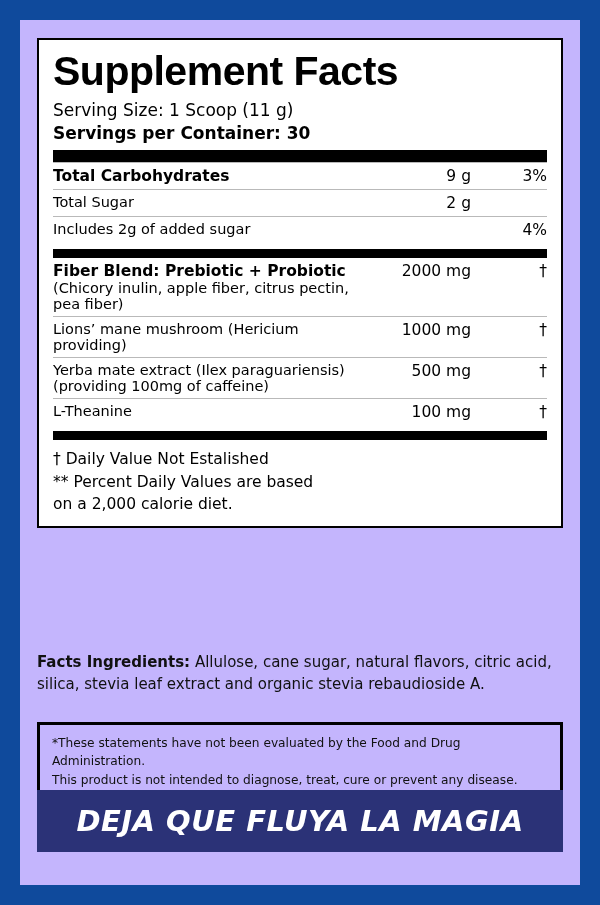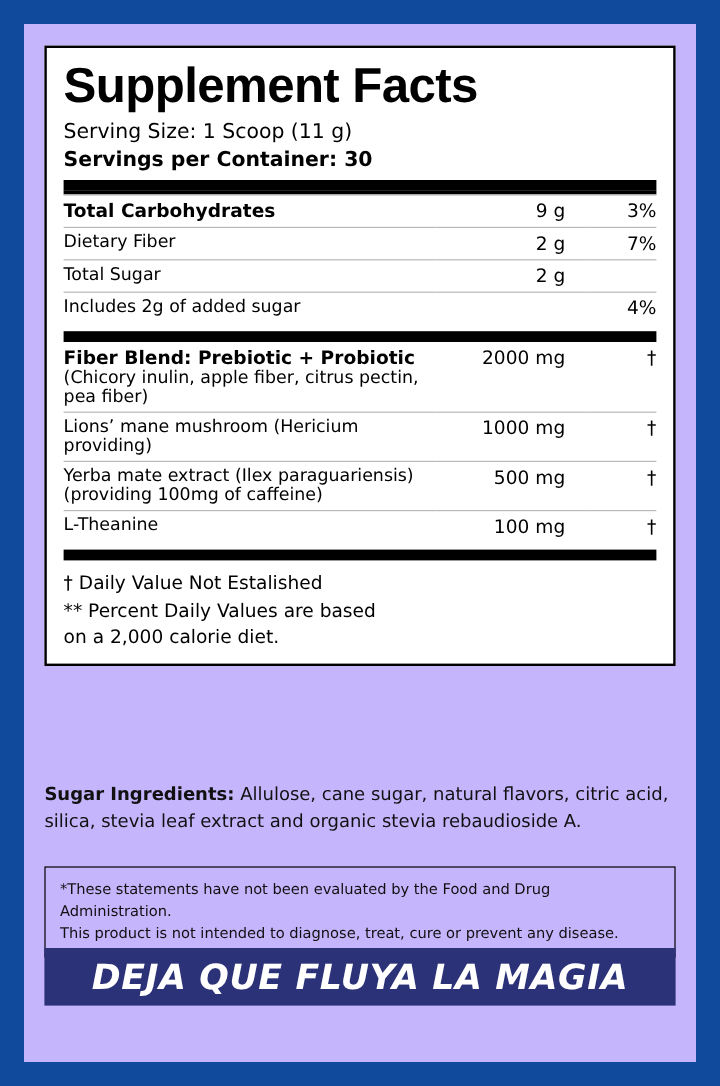--- a/index.html
+++ b/index.html
@@ -120,33 +120,33 @@
     color: #111;
   }
   .other-ing b { font-weight: bold; }
   
   .disclaimer {
     position: absolute;
     left: 17px;
     top: 702px;
     width: 526px;
     box-sizing: border-box;
-    border: 1px solid #000000;
+    border: 3px solid #000000;
     padding: 9px 12px 10px 12px;
     font-size: 12.2px;
     line-height: 1.5;
     color: #111;
   }
   
   .banner {
     position: absolute;
     left: 17px;
     top: 770px;
     width: 526px;
-    height: 48px;
+    height: 62px;
     background: #2b3277;
     display: flex;
     align-items: center;
     justify-content: center;
   }
   .banner span {
     font-family: "DejaVu Sans", sans-serif;
     font-style: italic;
     font-weight: bold;
     font-size: 29px;
@@ -172,25 +172,20 @@
       <div class="rule-med"></div>
 
       <table class="sf-table">
         <tbody>
           <tr class="row-sep">
             <td class="col-name bold">Total Carbohydrates</td>
             <td class="col-amt">9 g</td>
             <td class="col-dv">3%</td>
           </tr>
           <tr class="row-sep">
-            <td class="col-name indent1 sub">Dietary Fiber</td>
-            <td class="col-amt">2 g</td>
-            <td class="col-dv">7%</td>
-          </tr>
-          <tr class="row-sep">
             <td class="col-name indent1 sub">Total Sugar</td>
             <td class="col-amt">2 g</td>
             <td class="col-dv"></td>
           </tr>
           <tr class="row-sep">
             <td class="col-name indent1 sub">Includes 2g of added sugar</td>
             <td class="col-amt"></td>
             <td class="col-dv">4%</td>
           </tr>
         </tbody>
@@ -236,21 +231,21 @@
       <div class="rule-thick"></div>
 
       <div class="footnotes">
         <div>† Daily Value Not Estalished</div>
         <div>** Percent Daily Values are based</div>
         <div>on a 2,000 calorie diet.</div>
       </div>
     </div>
 
     <div class="other-ing">
-      <b>Sugar Ingredients:</b><span> Allulose, cane sugar, natural flavors, citric acid, silica, stevia leaf extract and organic stevia rebaudioside A.</span>
+      <b>Facts Ingredients:</b><span> Allulose, cane sugar, natural flavors, citric acid, silica, stevia leaf extract and organic stevia rebaudioside A.</span>
     </div>
 
     <div class="disclaimer">
       <div>*These statements have not been evaluated by the Food and Drug Administration.</div>
       <div>This product is not intended to diagnose, treat, cure or prevent any disease.</div>
     </div>
 
     <div class="banner">
       <span>DEJA QUE FLUYA LA MAGIA</span>
     </div>

